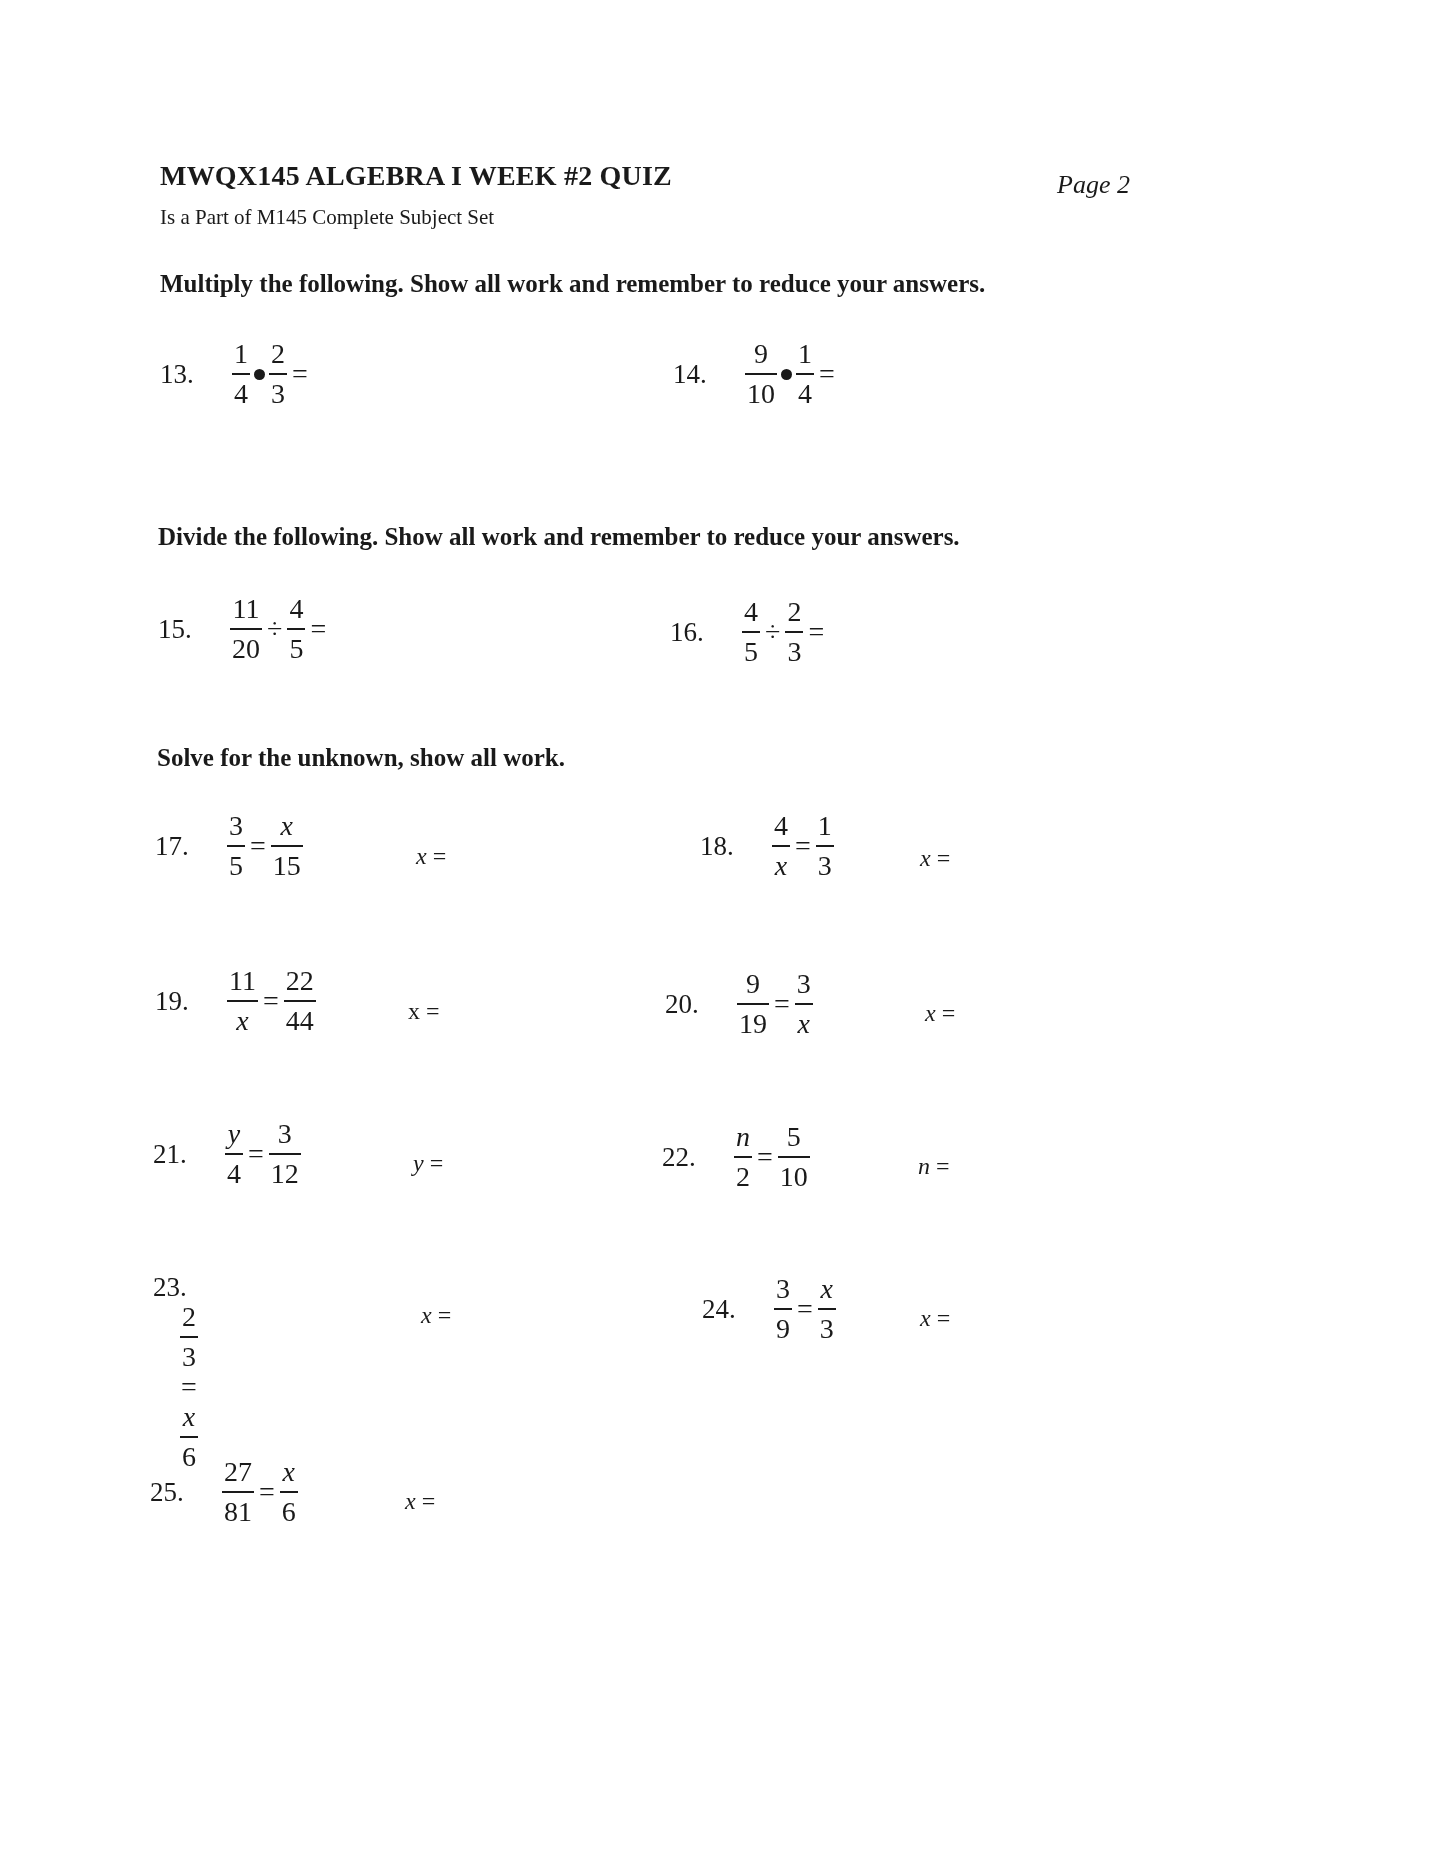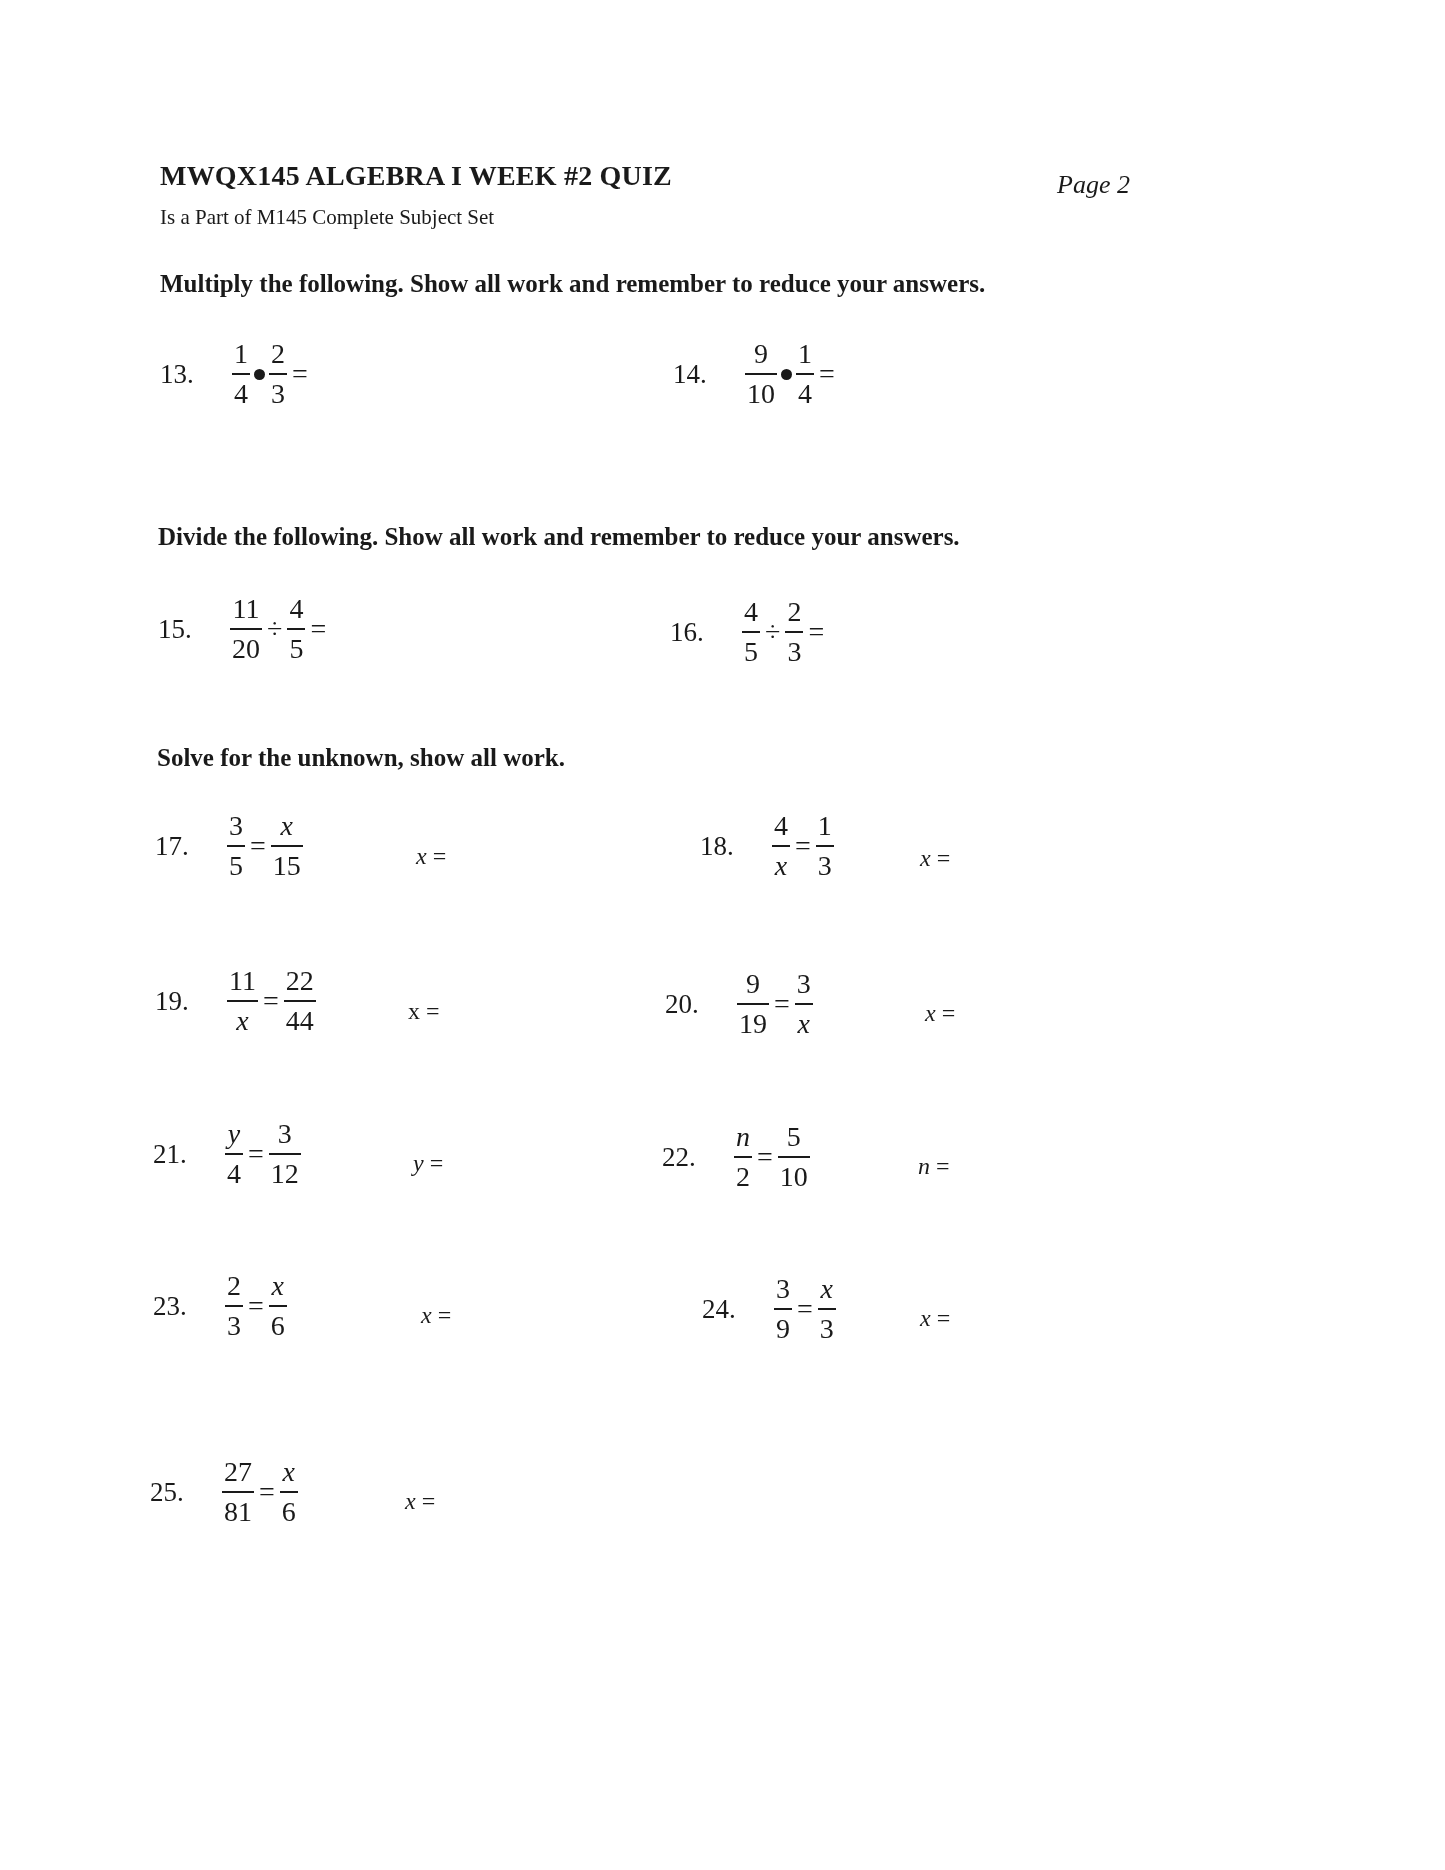--- a/index.html
+++ b/index.html
@@ -191,21 +191,21 @@
     </span>
   <span class="op">=</span>
   <span class="frac">
       <span class="num">5</span>
       <span class="bar"></span>
       <span class="den">10</span>
     </span>
 </div>
 <div class="ans" style="left:918px; top:1153px;"><span class="v">n</span> <span>=</span></div>
 
-<div class="problem" style="left:153px; top:1272px;">
+<div class="problem" style="left:153px; top:1272px;flex-direction:column;">
   <span class="pnum">23.</span>
   <span class="frac">
       <span class="num">2</span>
       <span class="bar"></span>
       <span class="den">3</span>
     </span>
   <span class="op">=</span>
   <span class="frac">
       <span class="num var">x</span>
       <span class="bar"></span>

